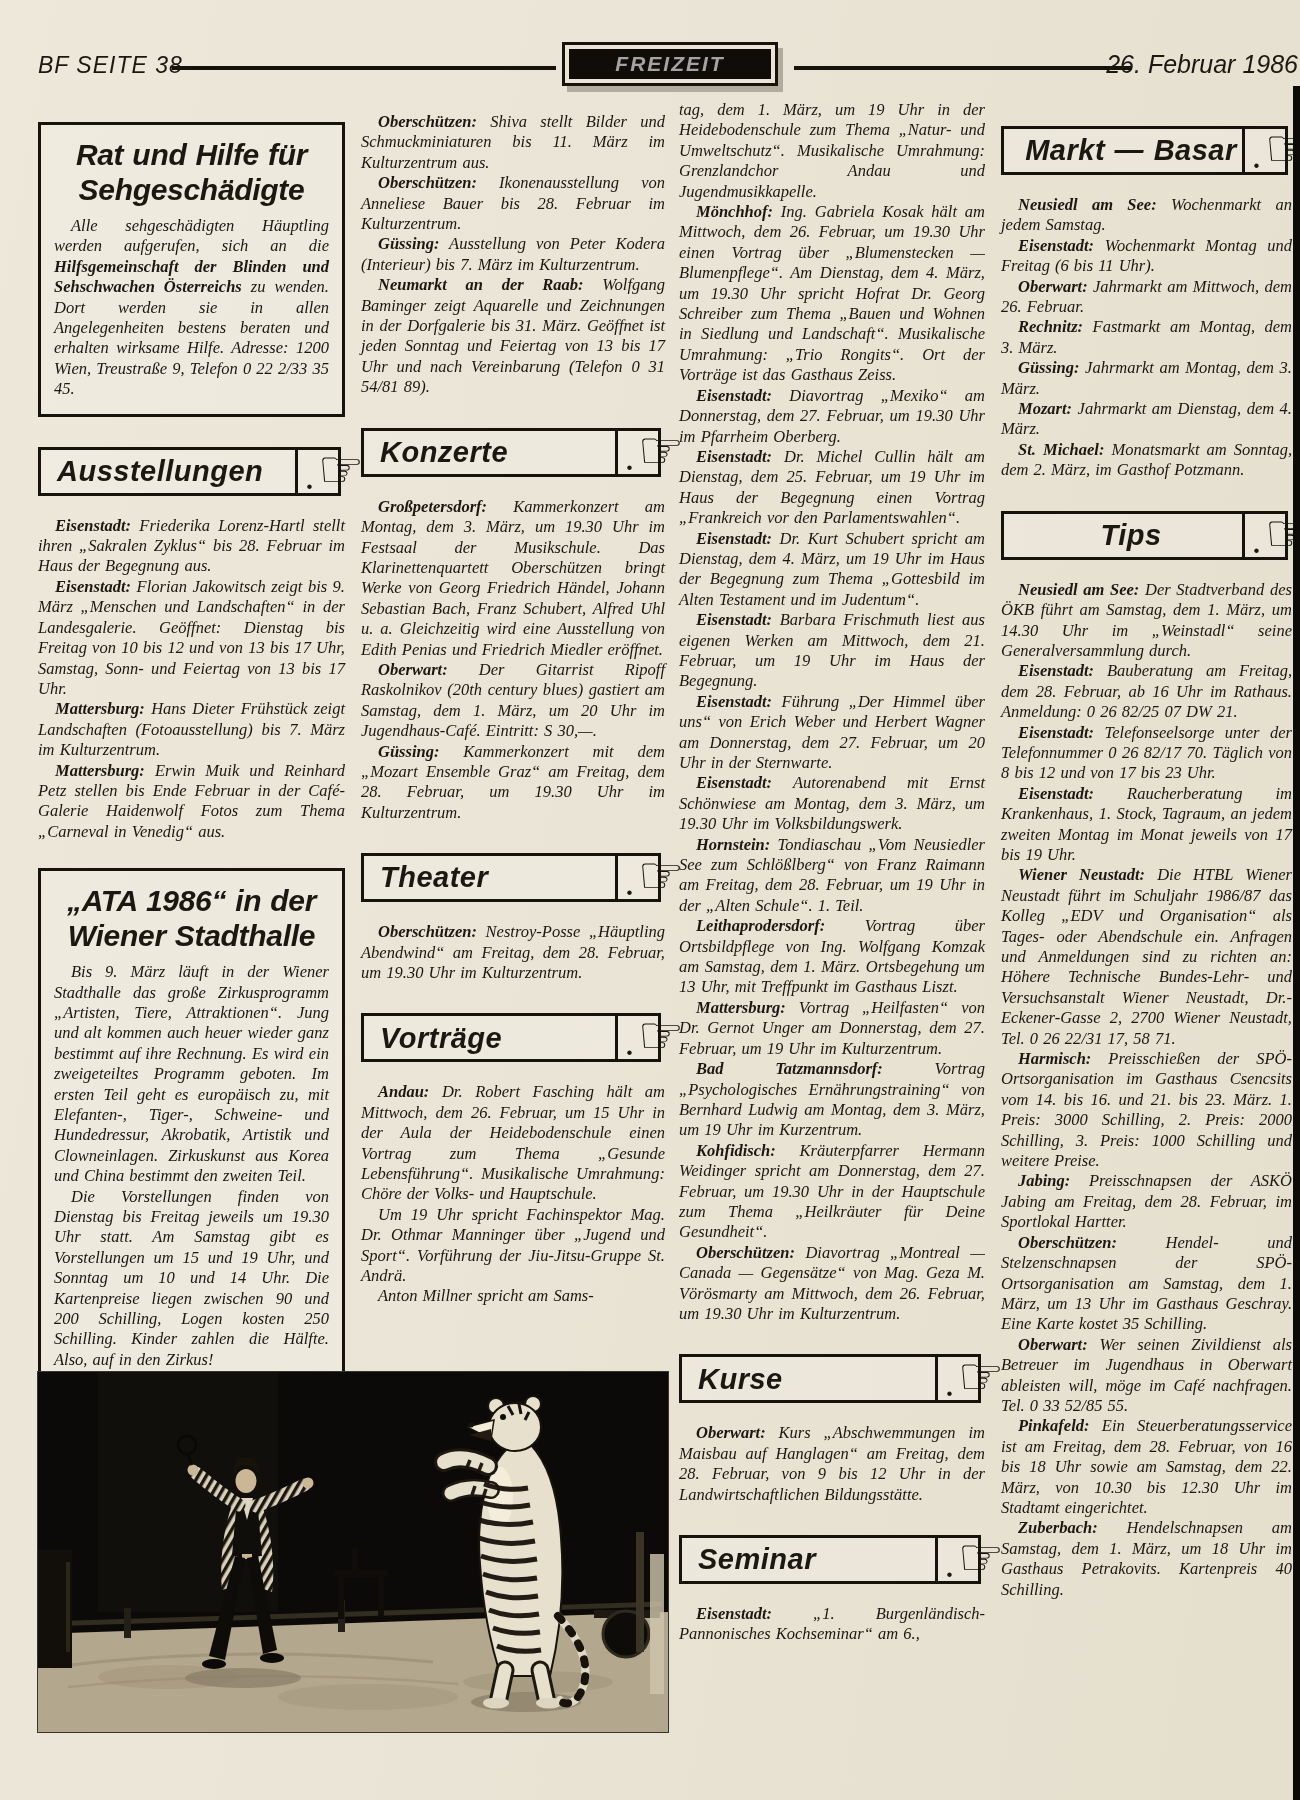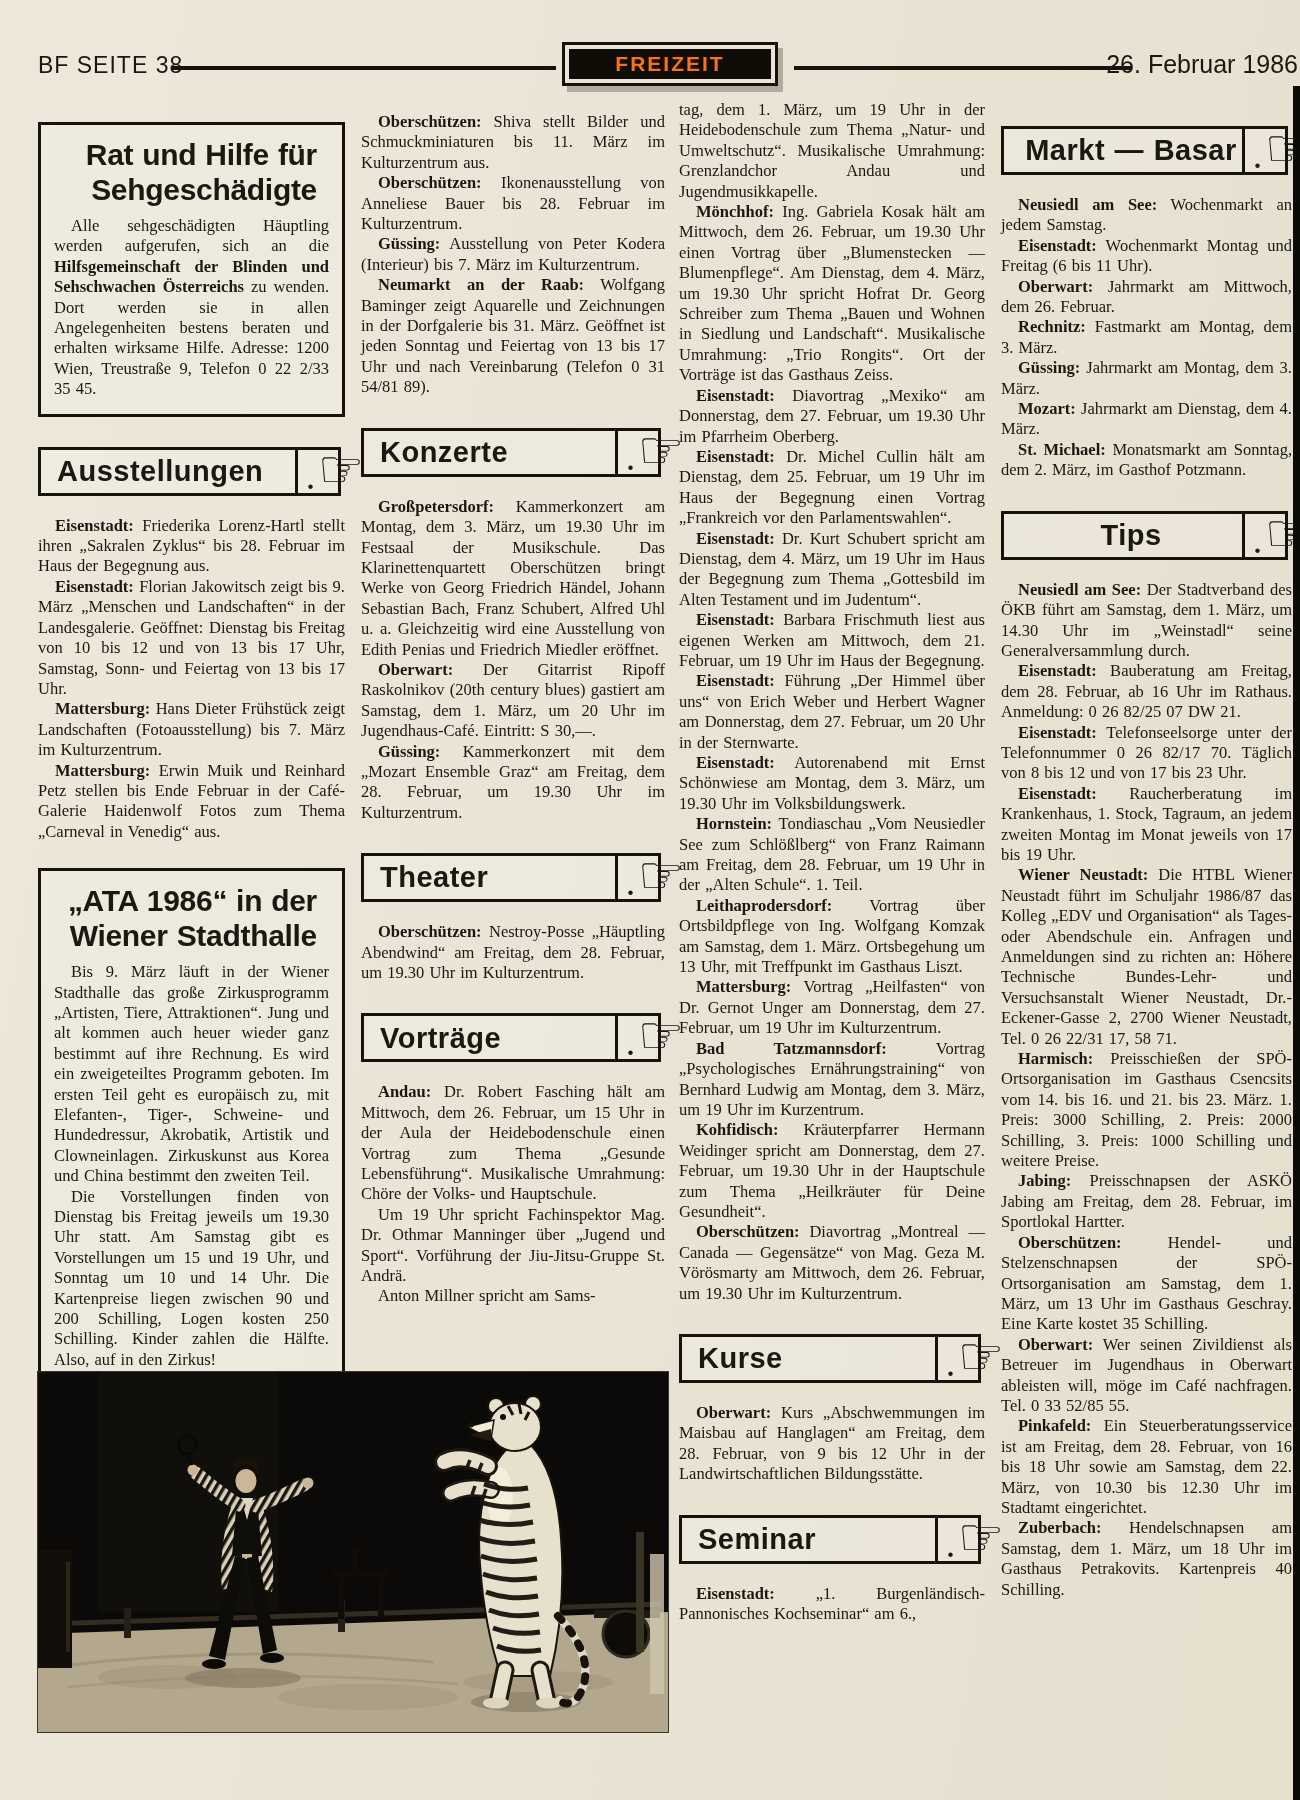--- a/index.html
+++ b/index.html
@@ -1,28 +1,28 @@
 <!DOCTYPE html>
 <html lang="de"><head>
 <meta charset="utf-8">
 <style>
   html,body{margin:0;padding:0;background:#888;}
   .page{position:relative;width:1300px;height:1800px;margin:0 auto;overflow:hidden;
         background:linear-gradient(100deg,#ede8da 0%,#e9e4d5 45%,#e5dfce 100%);
-        color:#1b1711;font-family:"Liberation Serif",serif;}
+        color:#1b1711;font-family:"Liberation Serif",serif;font-style:italic;}
   
   .masthead{position:absolute;top:42px;left:0;width:100%;height:52px;}
   .mh-label{position:absolute;left:38px;top:10px;font-family:"Liberation Sans",sans-serif;
             font-size:23px;letter-spacing:1px;}
   .rule{position:absolute;top:24px;height:4px;background:#16120c;}
   .rule-left{left:172px;width:384px;}
   .rule-right{left:794px;width:338px;}
   .freizeit-box{position:absolute;left:562px;top:0px;width:216px;height:44px;border:3px solid #16120c;
                 background:#e9e4d5;padding:4px;box-sizing:border-box;box-shadow:5px 6px 0 rgba(50,44,32,.30);}
-  .freizeit-inner{background:#100d08;color:#f97316;height:100%;display:flex;align-items:center;
+  .freizeit-inner{background:#100d08;color:#a3a3a3;height:100%;display:flex;align-items:center;
                   justify-content:center;font-family:"Liberation Sans",sans-serif;font-weight:bold;
                   font-size:21px;letter-spacing:2px;}
   .mh-date{position:absolute;right:2px;top:8px;font-family:"Liberation Sans",sans-serif;font-size:25px;}
   
   .col{position:absolute;text-align:justify;font-size:16.5px;line-height:20.4px;word-spacing:1px;}
   #col-1{left:38px;top:122px;width:307px;}
   #col-2{left:361px;top:112px;width:304px;}
   #col-3{left:679px;top:100px;width:306px;}
   #col-4{left:1001px;top:96px;width:291px;}
   .para{margin:0;hyphens:auto;}
@@ -37,21 +37,21 @@
   .sec-header.center .sec-label{justify-content:center;padding-left:16px;}
   .sec-cuff{width:40px;border-left:3.5px solid #16120c;position:relative;}
   .cuff-dot{position:absolute;left:9px;bottom:0px;font-weight:bold;font-size:28px;line-height:26px;
             font-family:"Liberation Serif",serif;}
   .mani{position:absolute;right:-26px;top:-7px;font-family:"DejaVu Sans",sans-serif;font-size:52px;
         line-height:1;color:#16120c;}
   
   .boxed{border:3.5px solid #16120c;padding:10px 13px 14px;margin:26px 0 0;background:rgba(255,255,255,.15);}
   .boxed.first{margin-top:0;}
   .box-title{font-family:"Liberation Sans",sans-serif;font-weight:bold;font-size:30px;line-height:35px;
-             margin:2px 12px 9px;text-align:right;letter-spacing:-.3px;}
+             margin:2px 0 9px;text-align:center;letter-spacing:-.3px;}
   
   .photo{position:absolute;left:38px;top:1372px;width:630px;height:360px;background:#0b0a08;
          outline:1px solid #3a352b;}
   .photo svg{display:block;width:100%;height:100%;}
   
   .edge-bar{position:absolute;right:0;top:86px;width:7px;height:1714px;background:#0d0b08;}
 </style>
 </head>
 <body>
 

